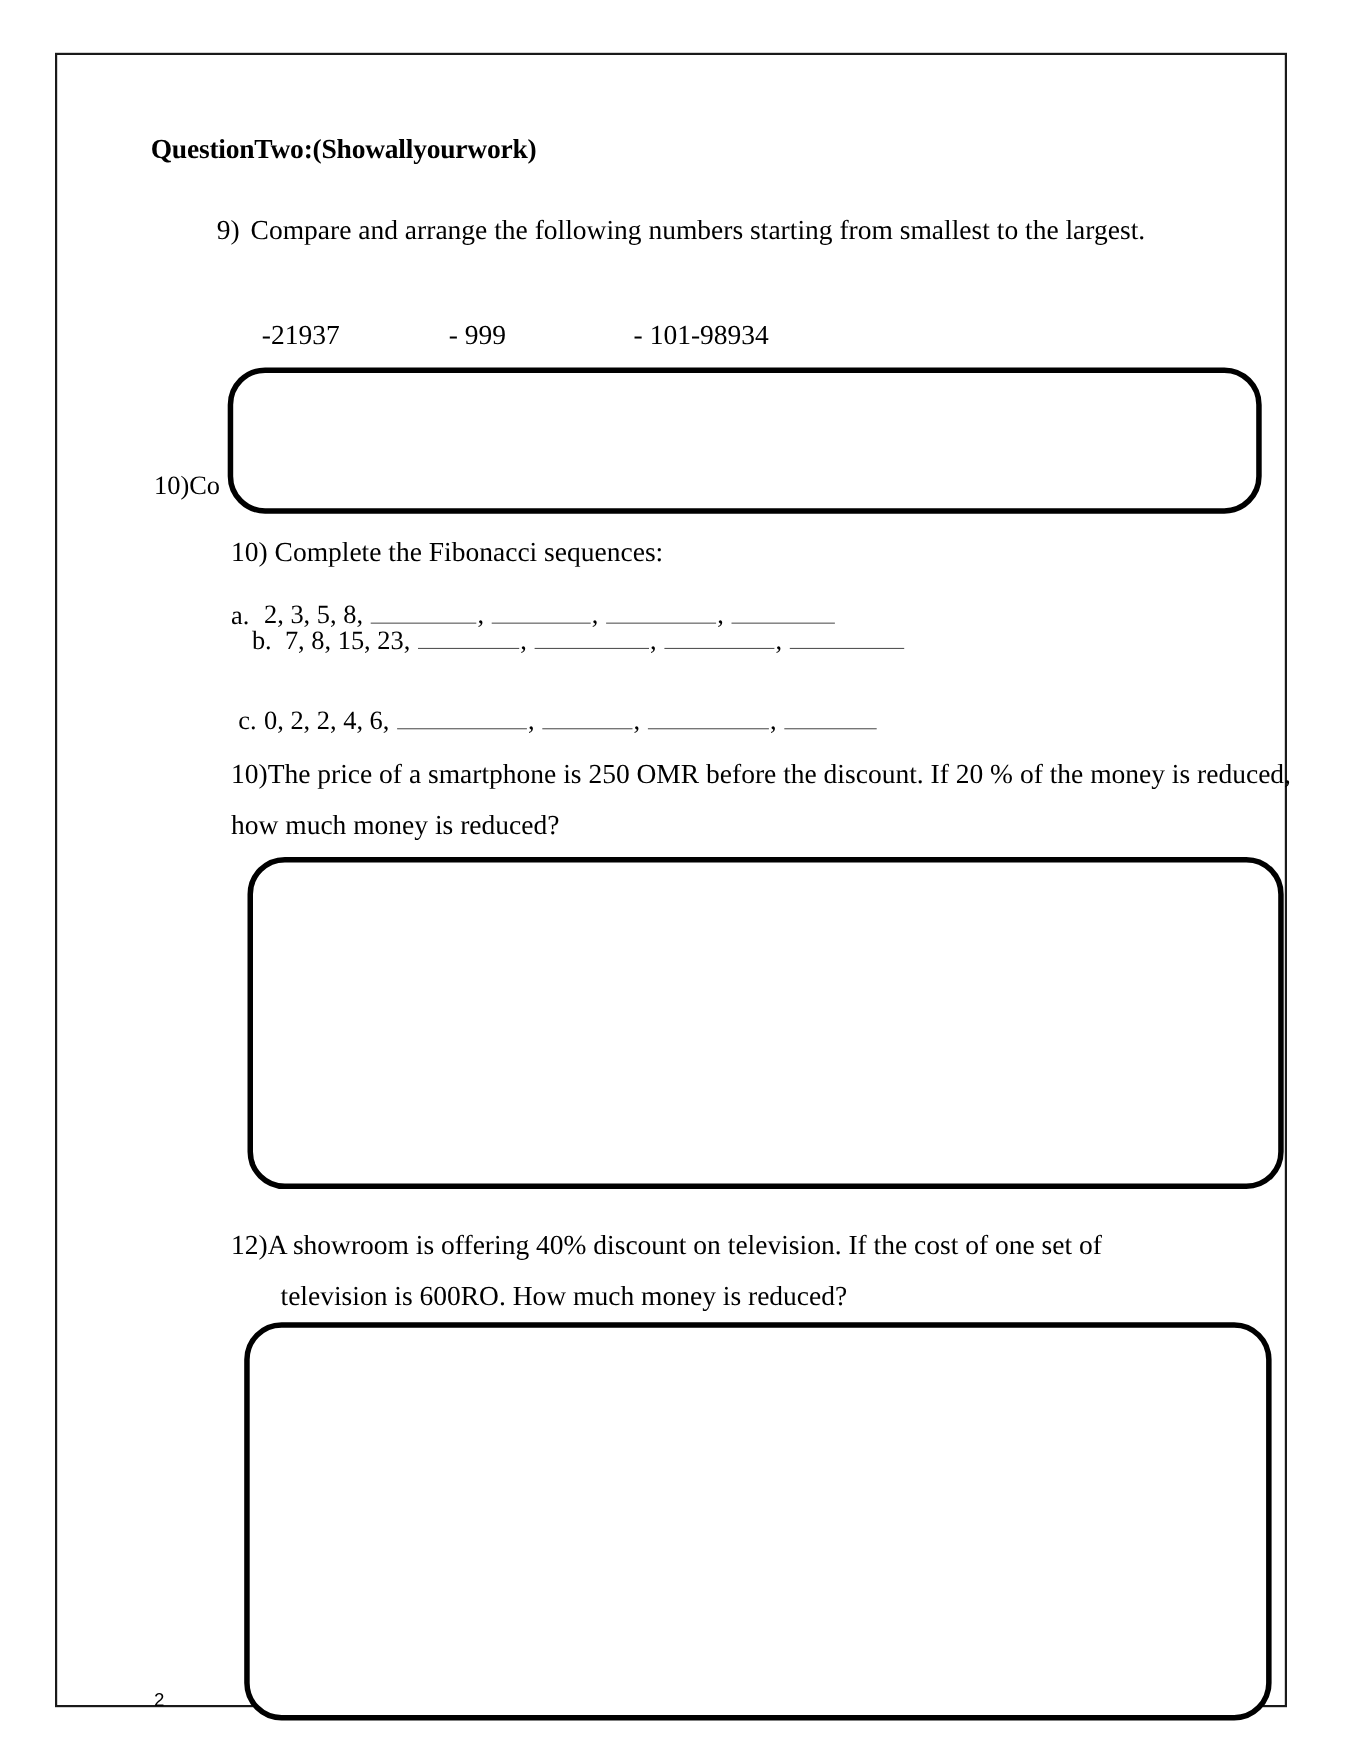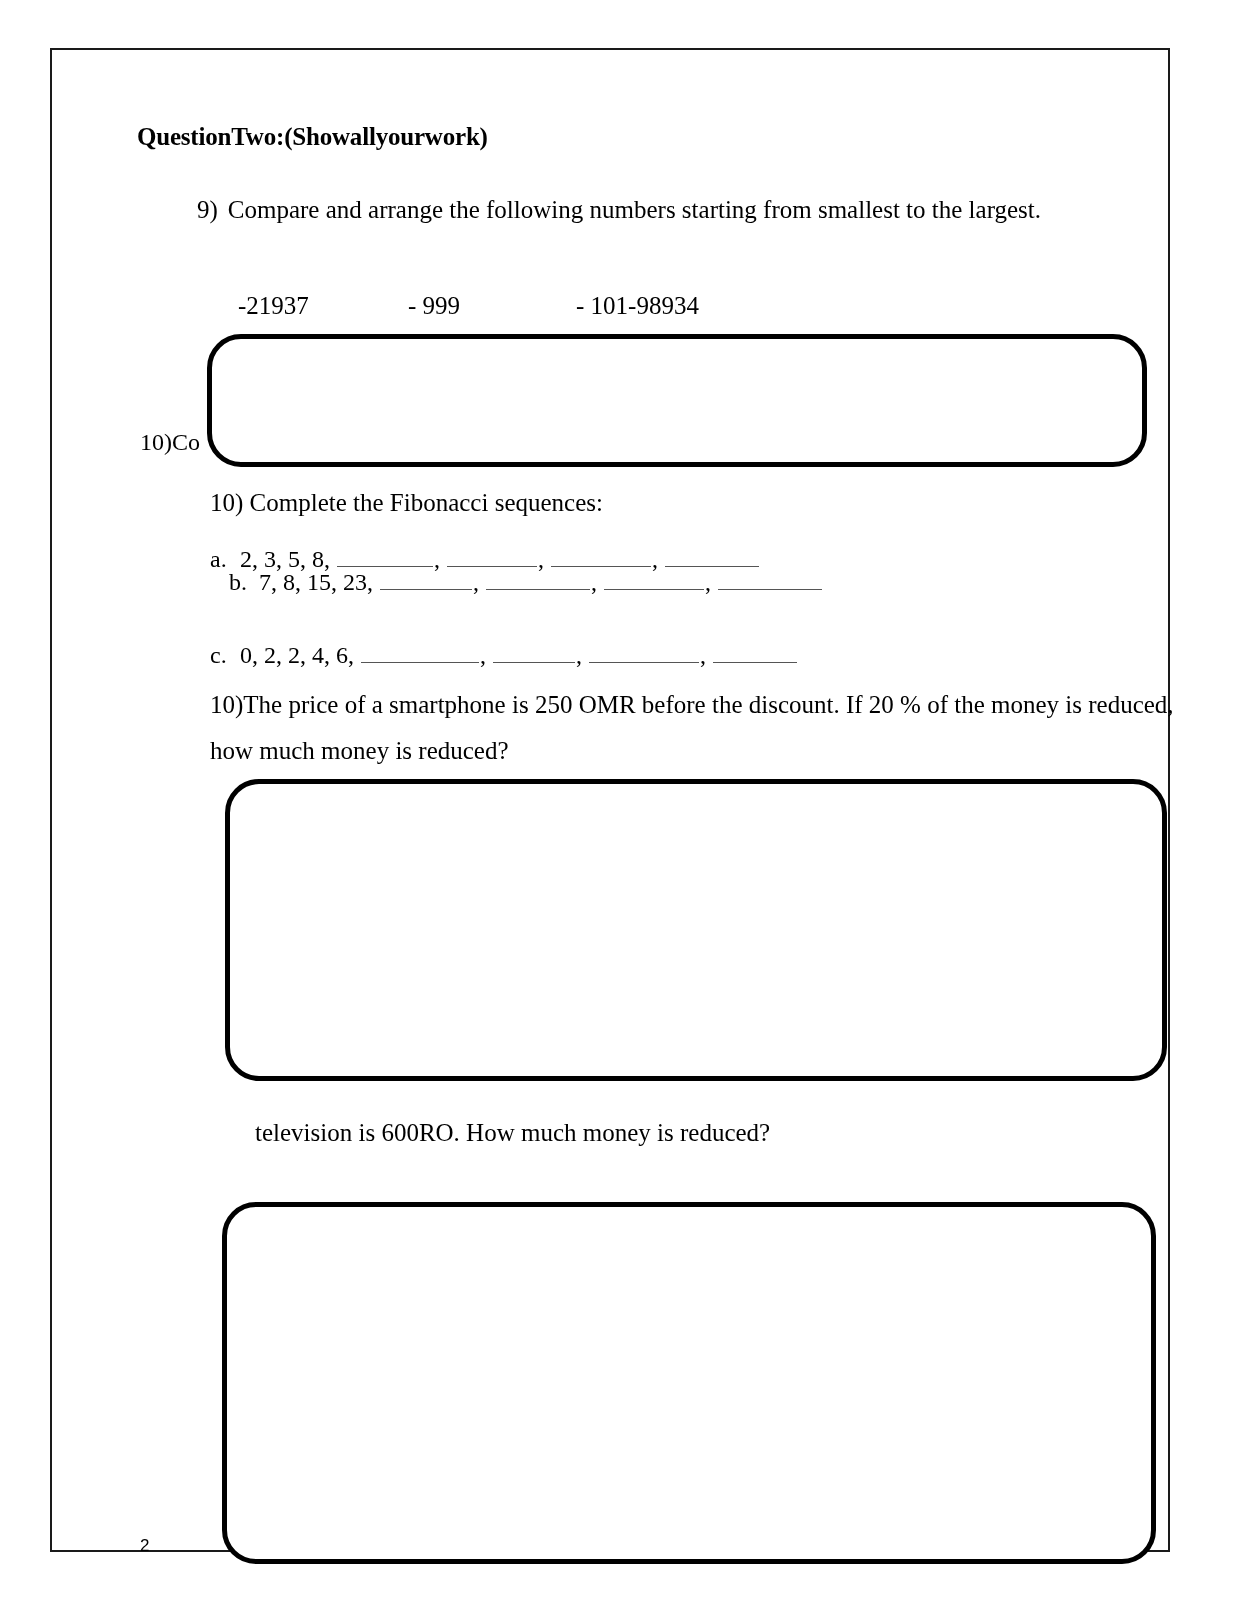--- a/index.html
+++ b/index.html
@@ -83,21 +83,21 @@
   .fib-row .seq { }
   .fib-row .blank {
     display: inline-block;
     border-bottom: 1.6px solid #555555;
     vertical-align: baseline;
     height: 0.95em;
     margin: 0 1px;
   }
   #fib-a { left: 158px; top: 493px; }
   #fib-b { left: 158px; top: 516px; margin-left: 19px; }
-  #fib-c { left: 158px; top: 589px; }
+  #fib-c { left: 158px; top: 589px; text-align: center; }
 
   #q11 {
     position: absolute;
     left: 158px;
     top: 632px;
     width: 975px;
     font-size: 25px;
     line-height: 1.85;
   }
 
@@ -178,20 +178,21 @@
     <span class="blank" style="width:82px"></span>,
     <span class="blank" style="width:110px"></span>,
     <span class="blank" style="width:84px"></span>
   </div>
 
   <div id="q11">10)The price of a smartphone is 250 OMR before the discount. If 20 % of the money is reduced, how much money is reduced?</div>
 
   <div class="answer-box" id="answer-box-2"></div>
 
   <div id="q12">
+    <span>12)A showroom is offering 40% discount on television. If the cost of one set of</span>
     <span class="q12-line2">television is 600RO. How much money is reduced?</span>
   </div>
 
   <div class="answer-box" id="answer-box-3"></div>
 
   <div id="page-number">2</div>
 
 </div>
 
 </body></html>

